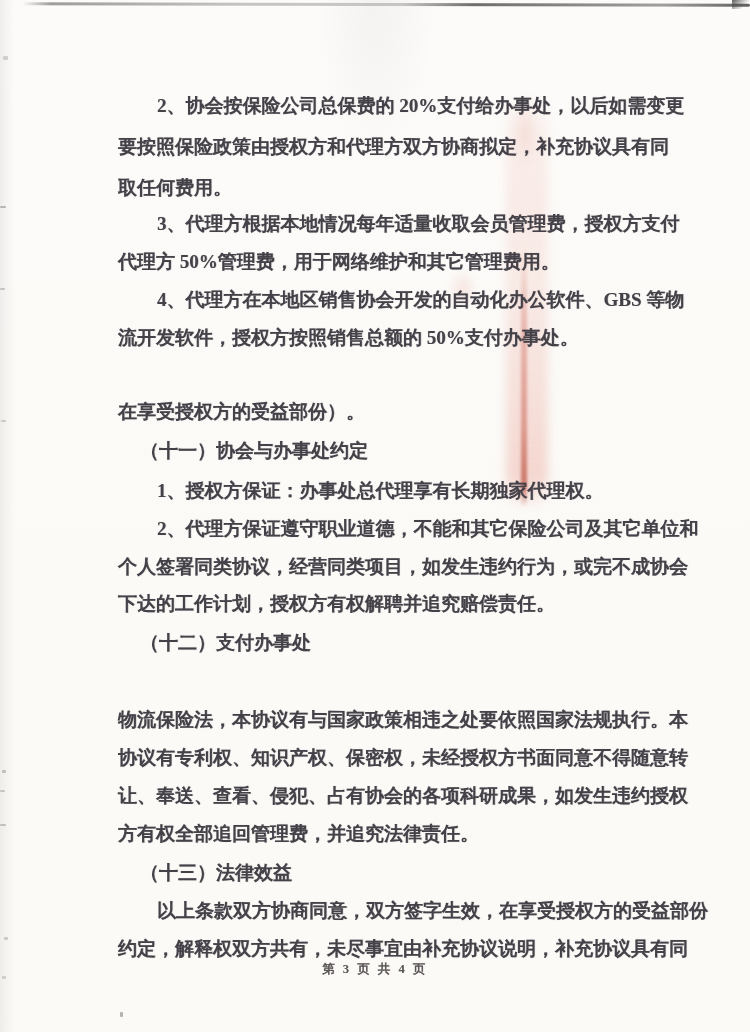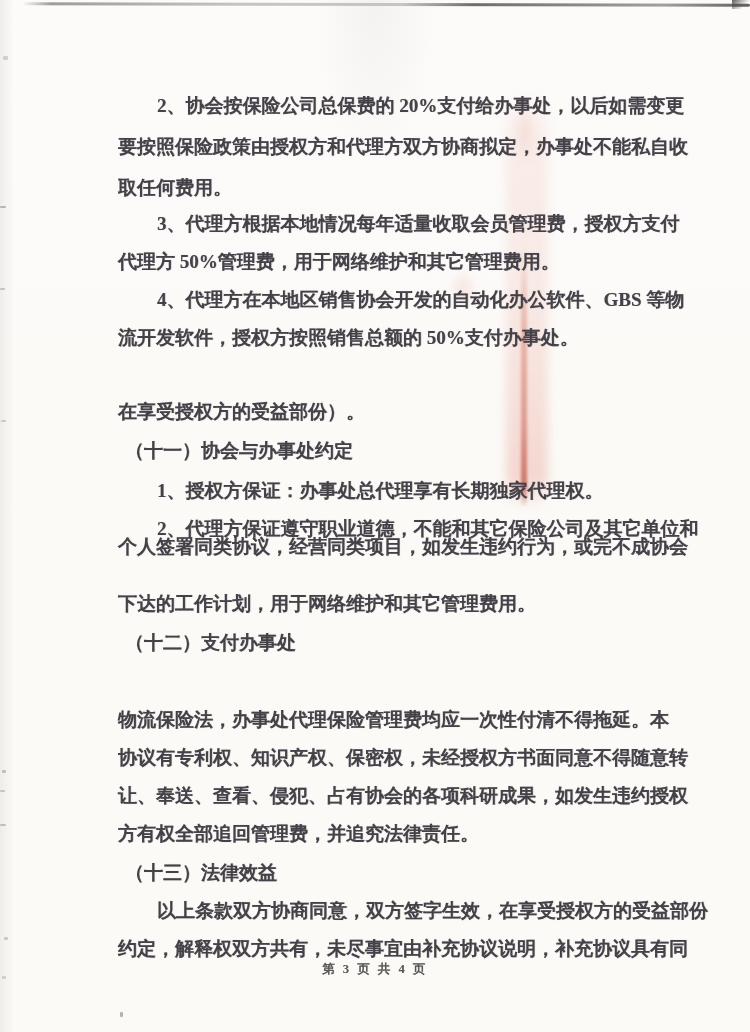--- a/index.html
+++ b/index.html
@@ -29,21 +29,21 @@
     height: 24px;
     font-size: 19px;
     line-height: 22px;
     font-weight: 600;
     color: #454149;
     letter-spacing: 0px;
     white-space: nowrap;
     text-shadow: 0.4px 0.4px 0.7px rgba(74,68,74,0.45);
   }
   .indent-para { left: 157px; }
-  .indent-head { left: 125px; }
+  .indent-head { left: 140px; }
   .page-footer {
     position: absolute;
     top: 961px; left: 0; width: 750px;
     text-align: center;
     font-size: 12.5px;
     font-weight: 600;
     color: #5d5759;
     letter-spacing: 2.5px;
     text-shadow: 0.3px 0.3px 0.5px rgba(90,84,86,0.4);
   }
@@ -121,34 +121,34 @@
   <div class="scan-speck" style="left:0px; top:288px; width:5px; height:2px; opacity:.45;"></div>
   <div class="scan-speck" style="left:1px; top:420px; width:5px; height:2px; opacity:.4;"></div>
   <div class="scan-speck" style="left:2px; top:770px; width:4px; height:3px; opacity:.5;"></div>
   <div class="scan-speck" style="left:0px; top:790px; width:5px; height:2px; opacity:.45;"></div>
   <div class="scan-speck" style="left:0px; top:824px; width:6px; height:2px; opacity:.5;"></div>
   <div class="scan-speck" style="left:4px; top:937px; width:4px; height:3px; opacity:.4;"></div>
   <div class="scan-speck" style="left:2px; top:976px; width:4px; height:3px; opacity:.35;"></div>
   <div class="scan-speck" style="left:120px; top:1012px; width:3px; height:5px; opacity:.65;"></div>
 
   <div class="text-line indent-para" style="top:95px">2、协会按保险公司总保费的 20%支付给办事处，以后如需变更</div>
-  <div class="text-line" style="top:136px">要按照保险政策由授权方和代理方双方协商拟定，办事处不能私自收</div>
+  <div class="text-line" style="top:136px">要按照保险政策由授权方和代理方双方协商拟定，补充协议具有同</div>
   <div class="text-line" style="top:177px">取任何费用。</div>
   <div class="text-line indent-para" style="top:213px">3、代理方根据本地情况每年适量收取会员管理费，授权方支付</div>
   <div class="text-line" style="top:251px">代理方 50%管理费，用于网络维护和其它管理费用。</div>
   <div class="text-line indent-para" style="top:289px">4、代理方在本地区销售协会开发的自动化办公软件、GBS 等物</div>
   <div class="text-line" style="top:327px">流开发软件，授权方按照销售总额的 50%支付办事处。</div>
   <div class="text-line" style="top:401px">在享受授权方的受益部份）。</div>
   <div class="text-line indent-head" style="top:440px">（十一）协会与办事处约定</div>
   <div class="text-line indent-para" style="top:480px">1、授权方保证：办事处总代理享有长期独家代理权。</div>
   <div class="text-line indent-para" style="top:518px">2、代理方保证遵守职业道德，不能和其它保险公司及其它单位和</div>
-  <div class="text-line" style="top:536px">个人签署同类协议，经营同类项目，如发生违约行为，或完不成协会</div>
-  <div class="text-line" style="top:593px">下达的工作计划，用于网络维护和其它管理费用。</div>
+  <div class="text-line" style="top:556px">个人签署同类协议，经营同类项目，如发生违约行为，或完不成协会</div>
+  <div class="text-line" style="top:593px">下达的工作计划，授权方有权解聘并追究赔偿责任。</div>
   <div class="text-line indent-head" style="top:632px">（十二）支付办事处</div>
-  <div class="text-line" style="top:709px">物流保险法，办事处代理保险管理费均应一次性付清不得拖延。本</div>
+  <div class="text-line" style="top:709px">物流保险法，本协议有与国家政策相违之处要依照国家法规执行。本</div>
   <div class="text-line" style="top:785px">让、奉送、查看、侵犯、占有协会的各项科研成果，如发生违约授权</div>
   <div class="text-line" style="top:747px">协议有专利权、知识产权、保密权，未经授权方书面同意不得随意转</div>
   <div class="text-line" style="top:823px">方有权全部追回管理费，并追究法律责任。</div>
   <div class="text-line indent-head" style="top:862px">（十三）法律效益</div>
   <div class="text-line indent-para" style="top:900px">以上条款双方协商同意，双方签字生效，在享受授权方的受益部份</div>
   <div class="text-line" style="top:938px">约定，解释权双方共有，未尽事宜由补充协议说明，补充协议具有同</div>
 
   <div class="page-footer">第 3 页 共 4 页</div>
 
 </div>

